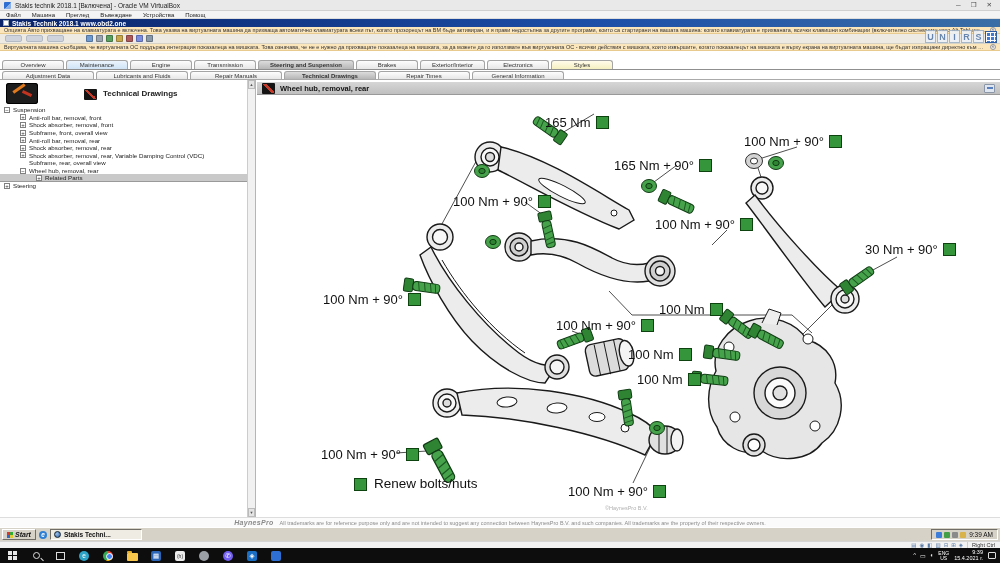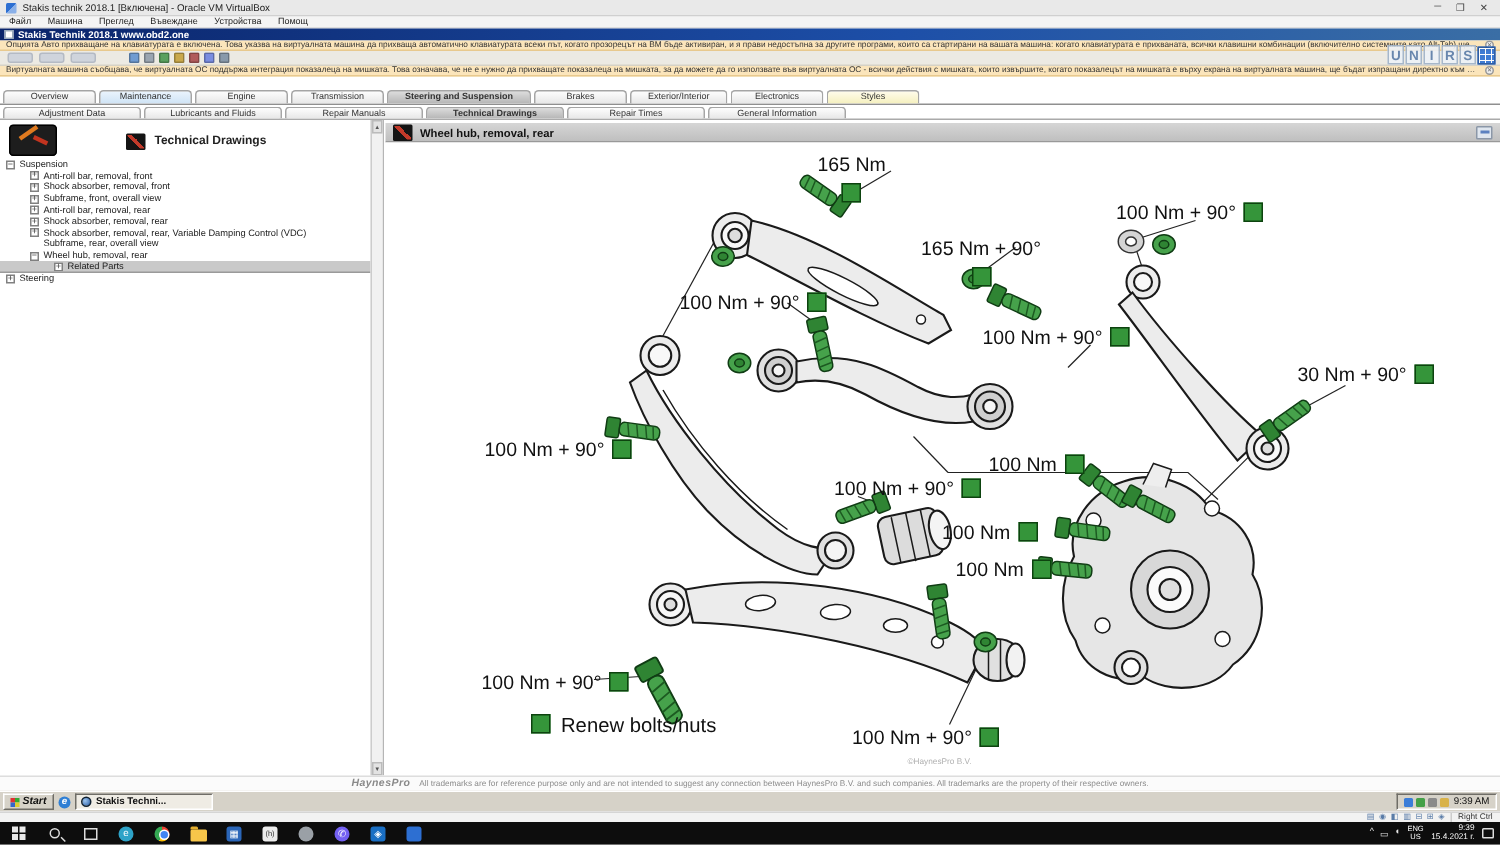--- a/index.html
+++ b/index.html
@@ -75,21 +75,21 @@
   
   #content{position:absolute;left:257px;top:0;width:743px;height:437px;}
   #content-header{position:absolute;left:0;top:2px;width:743px;height:13px;background:linear-gradient(#d6d6d6,#bfbfbf);border-bottom:1px solid #999;display:flex;align-items:center;gap:5px;padding:0 5px;}
   #content-title{font-size:7.5px;font-weight:bold;color:#111;}
   #print-icon{margin-left:auto;width:11px;height:9px;background:#dfe6ef;border:1px solid #8b97a8;border-radius:1px;position:relative;}
   #print-icon:before{content:"";position:absolute;left:2px;top:2px;width:6px;height:2px;background:#5b80c0;}
   #drawing{position:absolute;left:0;top:15px;width:743px;height:422px;background:#fff;overflow:hidden;}
   #diagram-svg{position:absolute;left:0;top:0;}
   .torque-label{position:absolute;display:flex;align-items:center;gap:5px;font-family:"DejaVu Sans",sans-serif;font-size:13px;color:#111;white-space:nowrap;}
   .gsq{width:13px;height:13px;background:#35953a;border:1.5px solid #0d430f;}
-  #legend{position:absolute;display:flex;align-items:flex-start;gap:7px;font-family:"DejaVu Sans",sans-serif;font-size:13.5px;color:#111;}
+  #legend{position:absolute;display:flex;align-items:flex-end;gap:7px;font-family:"DejaVu Sans",sans-serif;font-size:13.5px;color:#111;}
   #copyright{position:absolute;font-size:5.5px;color:#b0b0b0;}
 
   
   #app-footer{position:absolute;left:0;top:517px;width:1000px;height:10px;background:#fbfbfb;border-top:1px solid #ddd;display:flex;align-items:center;justify-content:center;gap:6px;}
   #hp-logo{font-size:7px;font-weight:bold;font-style:italic;color:#8a8a8a;letter-spacing:.3px;}
   #hp-text{font-size:5.5px;color:#8c8c8c;}
 
   
   #vm-taskbar{position:absolute;left:0;top:527px;width:1000px;height:14px;background:#d6d2c8;border-top:1px solid #fff;display:flex;align-items:center;padding:1px 2px;gap:3px;}
   #start-btn{height:11px;display:flex;align-items:center;gap:2px;padding:0 4px;background:#d6d2c8;border:1px solid;border-color:#fff #6f6d66 #6f6d66 #fff;font-size:7px;font-weight:bold;font-style:italic;color:#111;}
@@ -394,29 +394,29 @@
             <use href="#bolt-g" transform="translate(452,257) rotate(8)"></use>
             <use href="#bolt-g" transform="translate(440,283) rotate(6)"></use>
             <use href="#bolt-g" transform="translate(368,300) rotate(82)"></use>
             <use href="#bolt-g" transform="translate(590,192) rotate(-35)"></use>
             <use href="#bolt-g" transform="translate(176,352) rotate(62) scale(1.25)"></use>
             <use href="#nut-g" transform="translate(400,333)"></use>
           </g>
         </svg>
 
         <div id="labels-layer">
-            <div class="torque-label" style="left: 288px; top: 7px; flex-direction: column;">
+            <div class="torque-label" style="left: 288px; top: 20px;">
               <span>165 Nm</span>
               <span class="gsq"></span>
             </div>
             <div class="torque-label" style="left: 487px; top: 39px;">
               <span>100 Nm + 90°</span>
               <span class="gsq"></span>
             </div>
-            <div class="torque-label" style="left: 357px; top: 63px; flex-direction: column;">
+            <div class="torque-label" style="left: 357px; top: 63px;">
               <span>165 Nm + 90°</span>
               <span class="gsq"></span>
             </div>
             <div class="torque-label" style="left: 196px; top: 99px;">
               <span>100 Nm + 90°</span>
               <span class="gsq"></span>
             </div>
             <div class="torque-label" style="left: 398px; top: 122px;">
               <span>100 Nm + 90°</span>
               <span class="gsq"></span>

